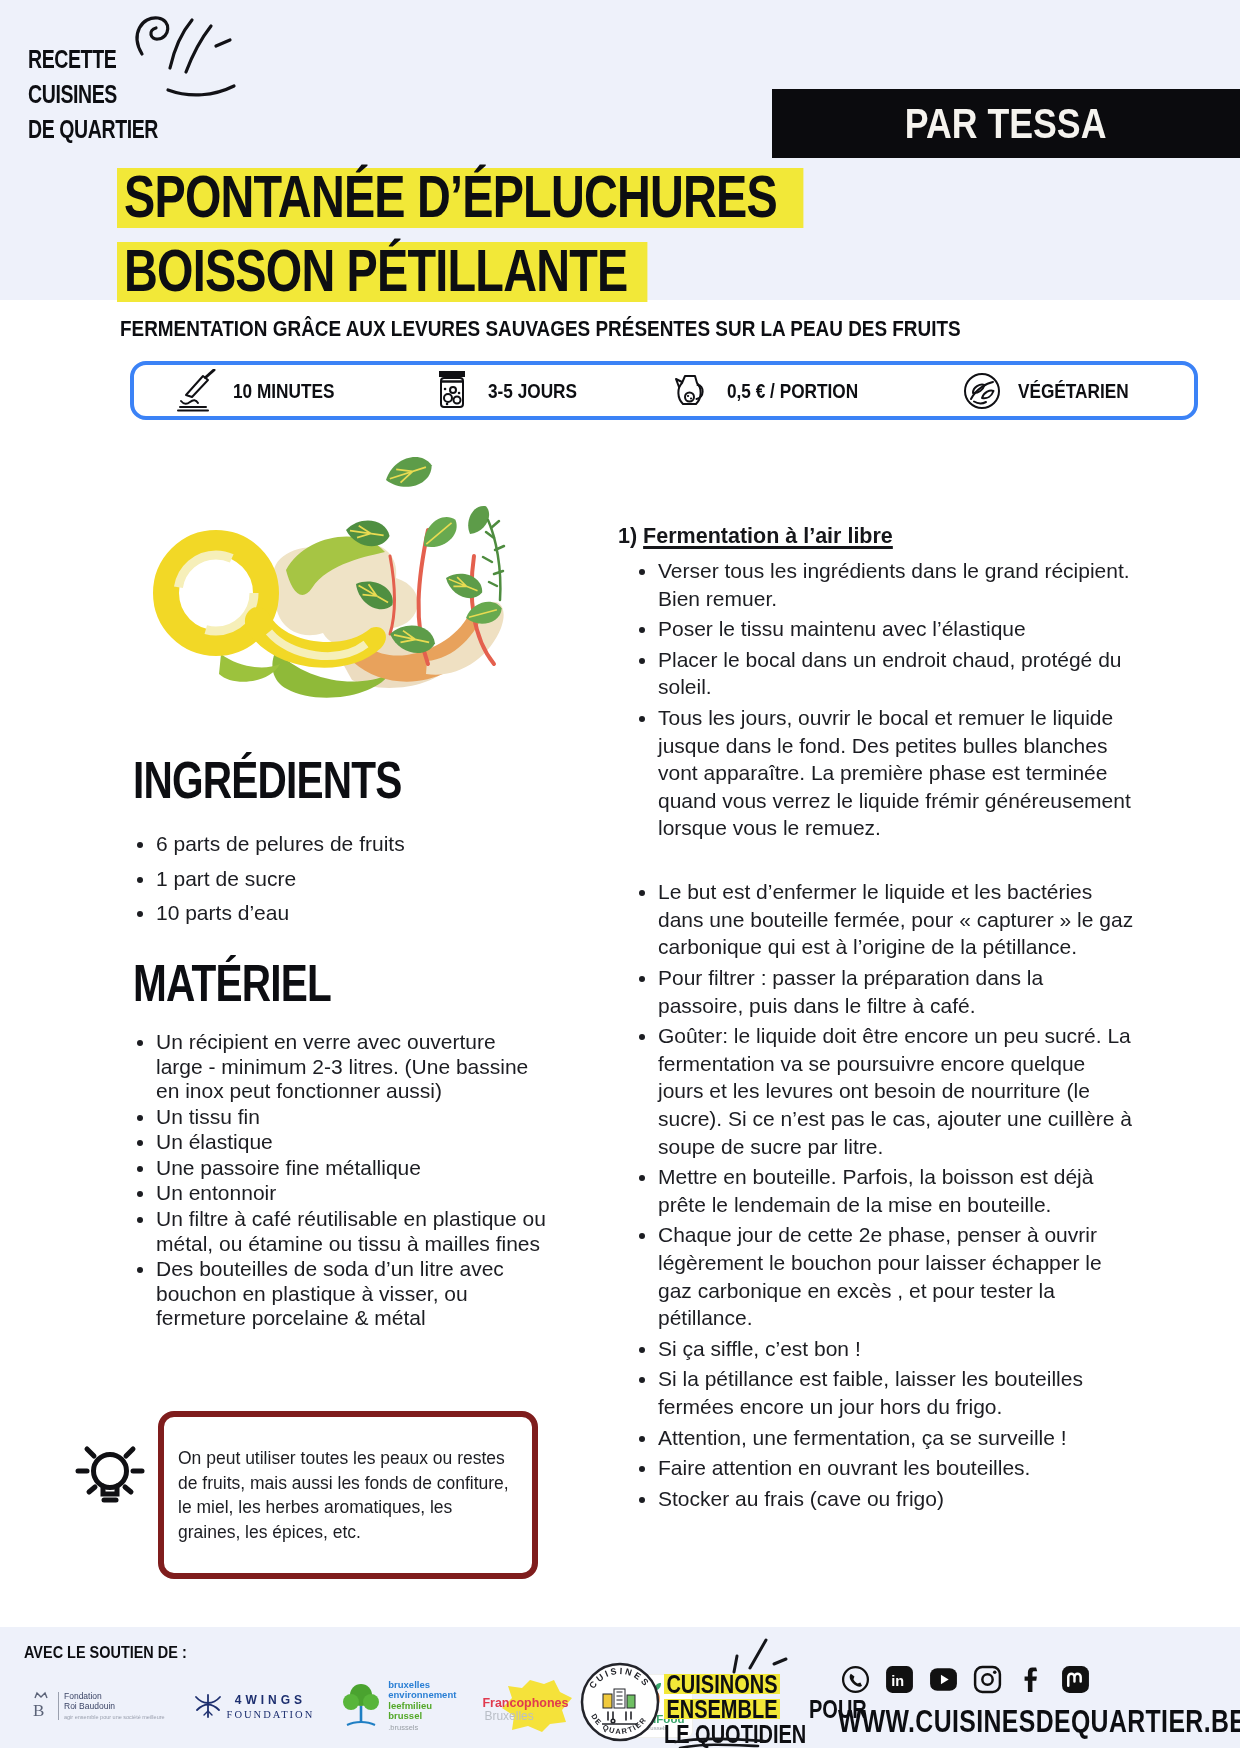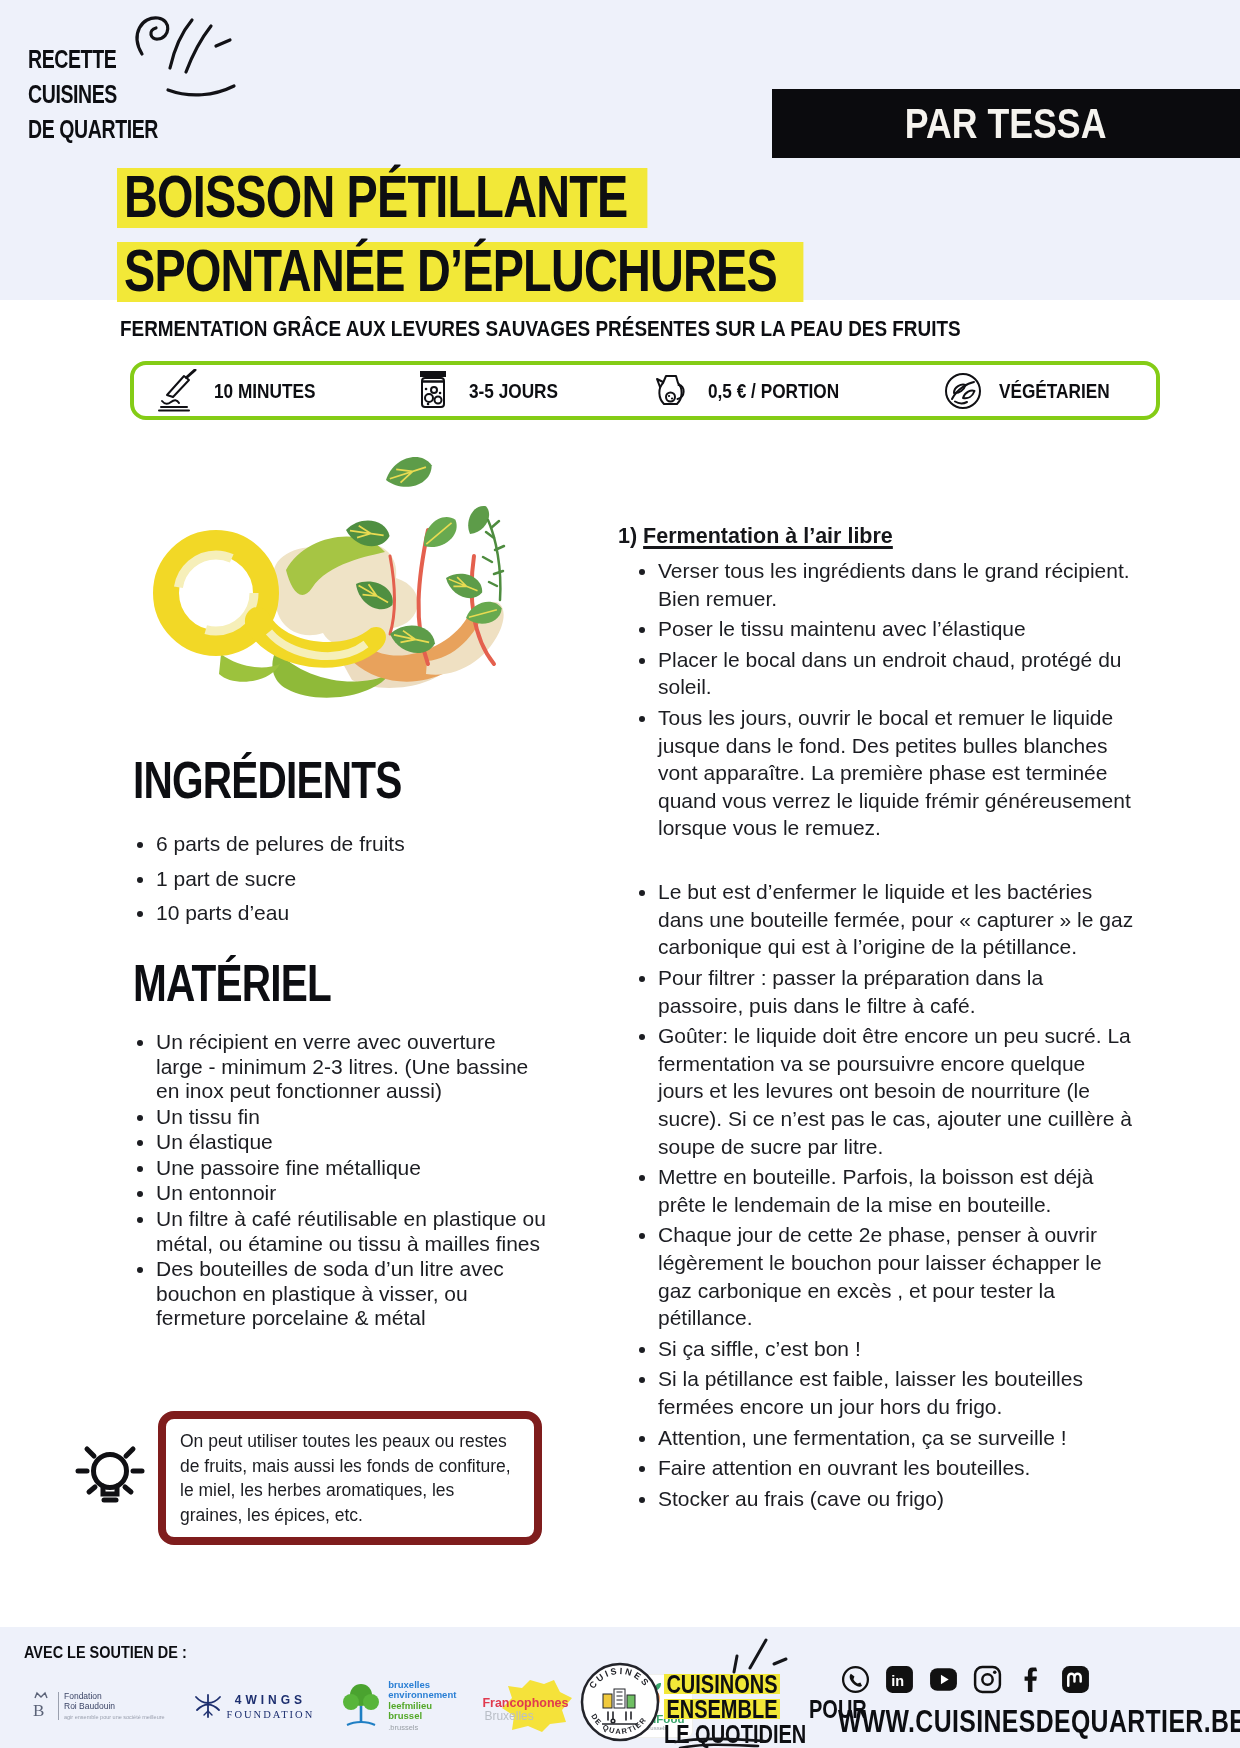--- a/index.html
+++ b/index.html
@@ -23,40 +23,40 @@
 
   
   .title{left:117px;top:168px;line-height:58px;}
   .title .tline{display:block;margin-bottom:1px;}
   .title .cond{font-size:60px;letter-spacing:-1px;background:#f2e838;padding:0 26px 2px 9px;}
   .title .t2{padding-right:34px;}
   .subtitle{left:120px;top:316px;}
   .subtitle .cond{transform:scaleX(.86);font-size:22px;font-weight:700;letter-spacing:0;}
 
   
-  .infobar{left:130px;top:361px;width:978px;height:51px;background:#fff;border:4px solid #84cc16;
+  .infobar{left:130px;top:361px;width:978px;height:51px;background:#fff;border:4px solid #3b82f6;
            border-radius:16px;display:flex;align-items:center;justify-content:space-between;
-           padding:0 22px;z-index:2;position:absolute;}
+           padding:0 41px;z-index:2;position:absolute;}
   .info-item{display:flex;align-items:center;gap:14px;}
   .info-item .cond{font-size:21px;transform:scaleX(.82);letter-spacing:0;}
   .ic{flex:0 0 auto;}
 
   
   .h2{position:absolute;z-index:2;}
   .h2 .cond{font-size:52px;letter-spacing:-1px;}
   .ul{position:absolute;z-index:2;margin:0;padding:0 0 0 38px;font-size:21px;line-height:1.32;}
   .ul li{margin:0 0 3px 0;}
   .ing-ul{left:118px;top:830px;width:400px;}
   .ing-ul li{margin-bottom:7px;}
   .mat-ul{left:118px;top:1030px;width:392px;line-height:1.17;}
   .mat-ul li{margin-bottom:1px;}
 
   
-  .tipbox{left:158px;top:1411px;width:340px;border:8px solid #7f1d1d;border-radius:16px;
-          background:#fff;padding:10px 14px;font-size:17.5px;line-height:1.4;z-index:2;position:absolute;}
+  .tipbox{left:158px;top:1411px;width:340px;border:6px solid #7f1d1d;border-radius:16px;
+          background:#fff;padding:29px 14px;font-size:17.5px;line-height:1.4;z-index:2;position:absolute;}
 
   
   .prep-head{left:616px;top:438px;}
   .prep-body{left:618px;top:524px;width:516px;z-index:2;position:absolute;font-size:21px;}
   .prep-sec h3{margin:0 0 8px 0;font-size:21.5px;font-weight:700;color:#15161a;}
   .prep-sec h3 .sec-title{text-decoration:underline;text-decoration-thickness:2.5px;text-underline-offset:3px;margin-top:43px;}
   .prep-sec ul{margin:0 0 36px 0;padding:0 0 0 40px;line-height:1.315;}
   .prep-sec li{margin:0 0 3px 0;}
   .prep-sec li.bold{font-weight:400;}
 
@@ -111,22 +111,22 @@
       <path d="M104,40 L118,34"></path>
       <path d="M56,84 C78,92 102,90 122,80"></path>
     </g>
   </svg>
 
   <div class="abs badge">
     <span class="cond">PAR TESSA</span>
   </div>
 
   <div class="abs title">
+    <span class="tline"><span class="cond t2">SPONTANÉE D’ÉPLUCHURES</span></span>
     <span class="tline"><span class="cond t1">BOISSON PÉTILLANTE</span></span>
-    <span class="tline"><span class="cond t2">SPONTANÉE D’ÉPLUCHURES</span></span>
   </div>
   <div class="abs subtitle">
     <span class="cond">FERMENTATION GRÂCE AUX LEVURES SAUVAGES PRÉSENTES SUR LA PEAU DES FRUITS</span>
   </div>
 
   <div class="infobar">
     <div class="info-item">
       <svg class="ic" width="44" height="44" viewBox="0 0 44 44">
         <g fill="none" stroke="#101014" stroke-width="2" stroke-linejoin="round" stroke-linecap="round">
           <path d="M11,26 L28,7 L33,11 L17,28 Z"></path>

